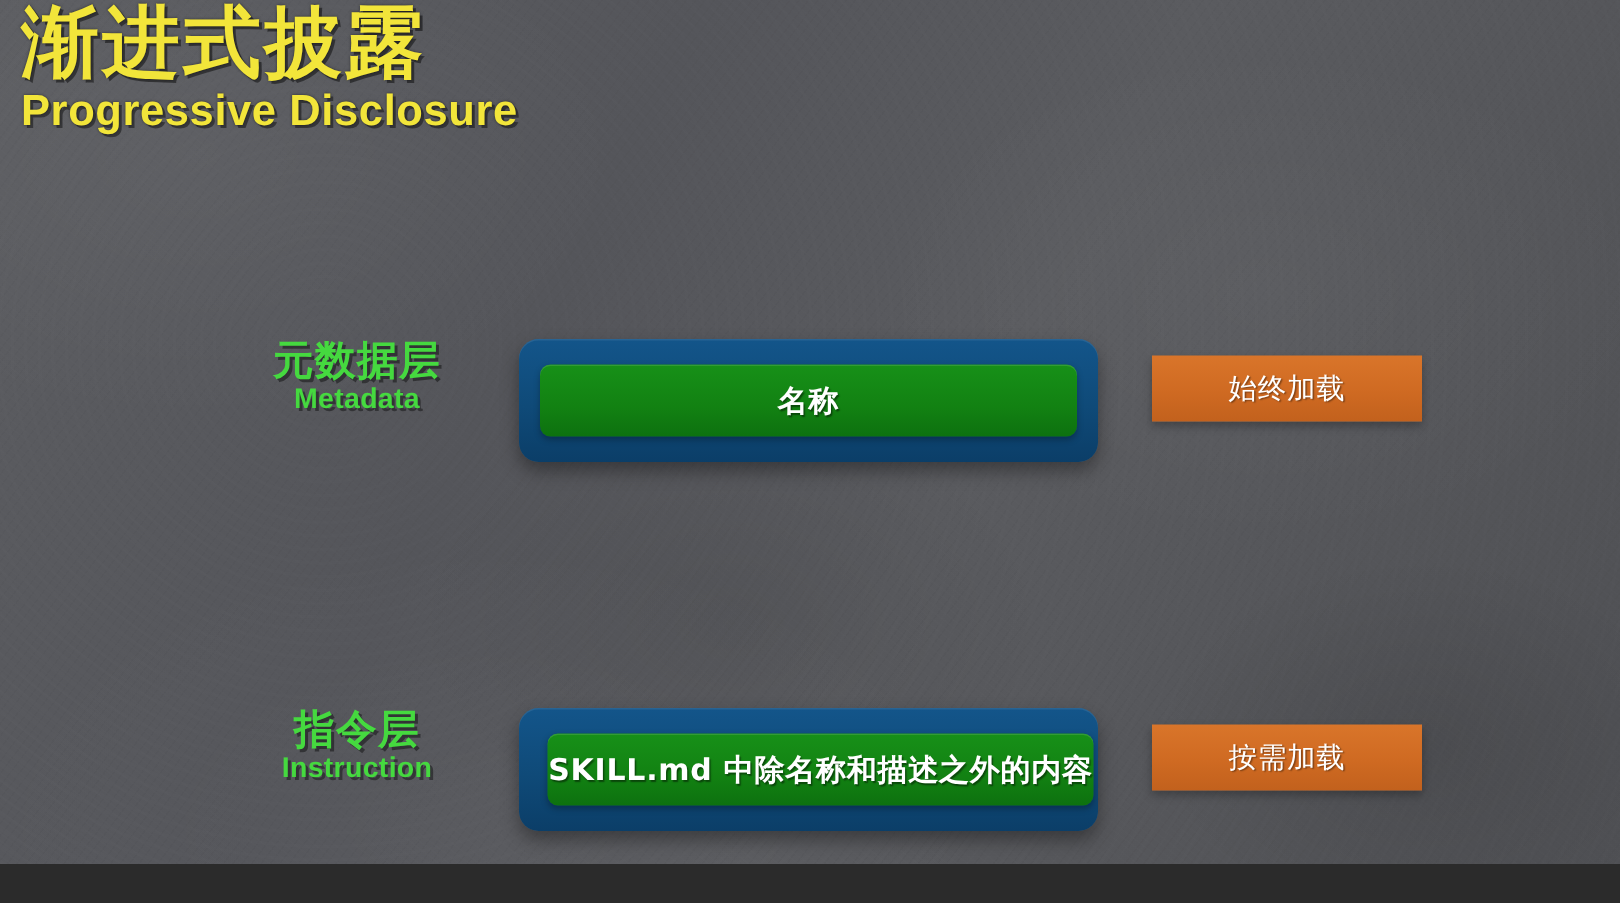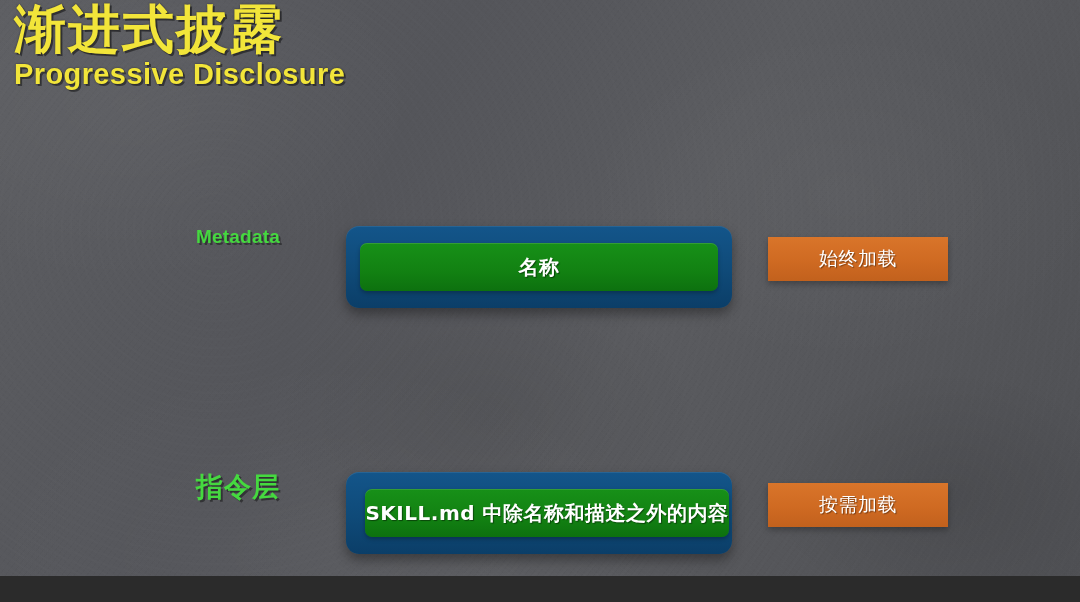--- a/index.html
+++ b/index.html
@@ -156,31 +156,33 @@
 
 <div id="slide">
 
   <div class="title-block">
     <div class="title-cn">渐进式披露</div>
     <div class="title-en">Progressive Disclosure</div>
   </div>
 
   <div class="row" style="top:137px">
     <div class="row-label">
+      <div class="cn">元数据层</div>
       <div class="en">Metadata</div>
     </div>
     <div class="blue-box">
       <div class="green-chip">名称</div>
     </div>
     <div class="orange-badge">始终加载</div>
   </div>
 
   <div class="row" style="top:291px">
     <div class="row-label">
       <div class="cn">指令层</div>
+      <div class="en">Instruction</div>
     </div>
     <div class="blue-box">
       <div class="green-chip wide">SKILL.md 中除名称和描述之外的内容</div>
     </div>
     <div class="orange-badge">按需加载</div>
   </div>
 
 </div>
 
 </body></html>

